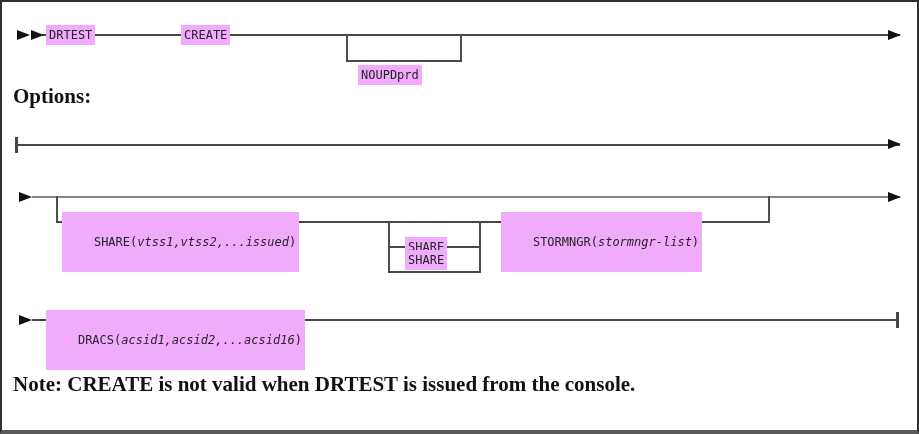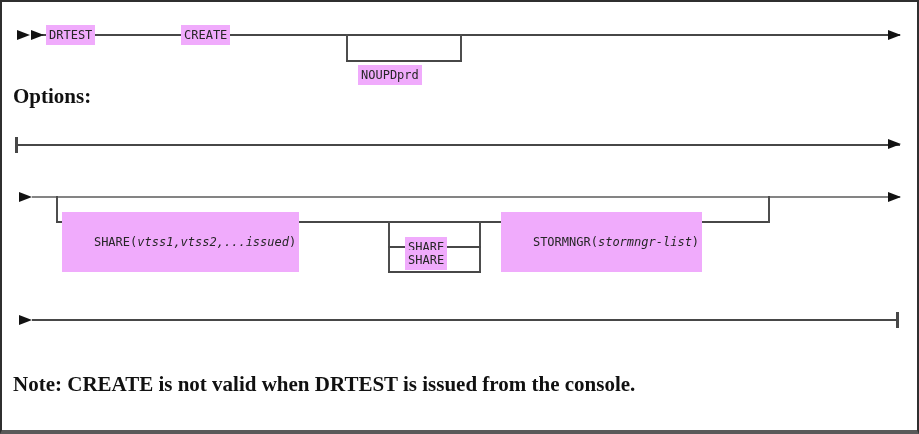--- a/index.html
+++ b/index.html
@@ -76,17 +76,20 @@
   <div class="kw" style="left:403px;top:235px;">SHARE</div>
   <div class="kw" style="left:403px;top:248px;">SHARE</div>
 
   <div class="kw" style="left:499px;top:210px;">
     <span>STORMNGR(</span><i>stormngr-list</i><span>)</span>
   </div>
   <div class="vline" style="left:766px;top:194px;height:27px;"></div>
 
   <div class="arrow" style="left:17px;top:313px;"></div>
   <div class="rail" style="left:30px;top:317px;width:867px;"></div>
+  <div class="kw" style="left:44px;top:308px;">
+    <span>DRACS(</span><i>acsid1,acsid2,...acsid16</i><span>)</span>
+  </div>
   <div class="tick" style="left:894px;top:310px;height:16px;"></div>
 
   <div class="heading" style="left:11px;top:370px;text-align:center;">Note: CREATE is not valid when DRTEST is issued from the console.</div>
 
 </div>
 
 </body></html>

